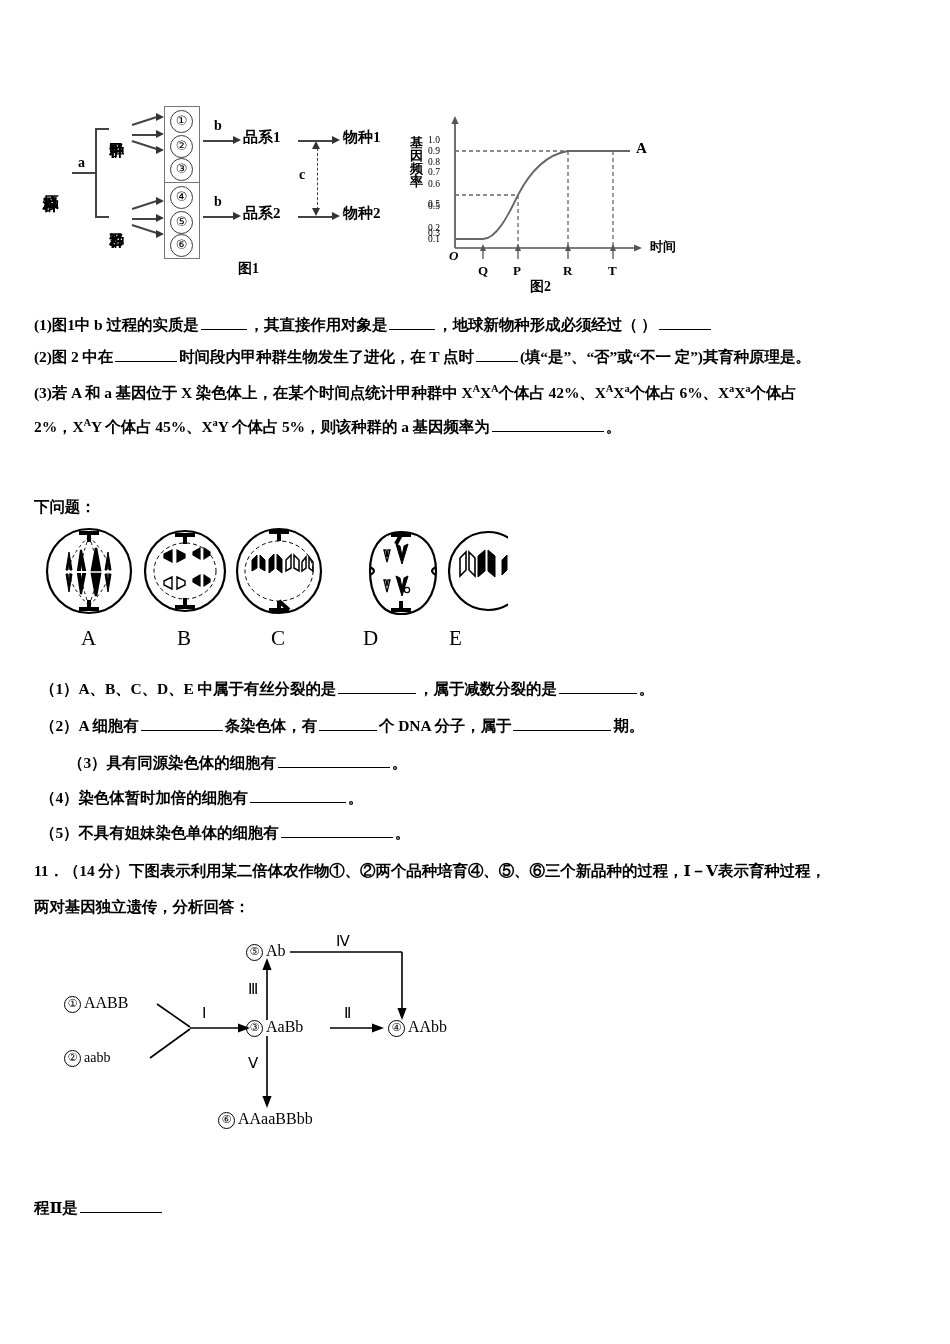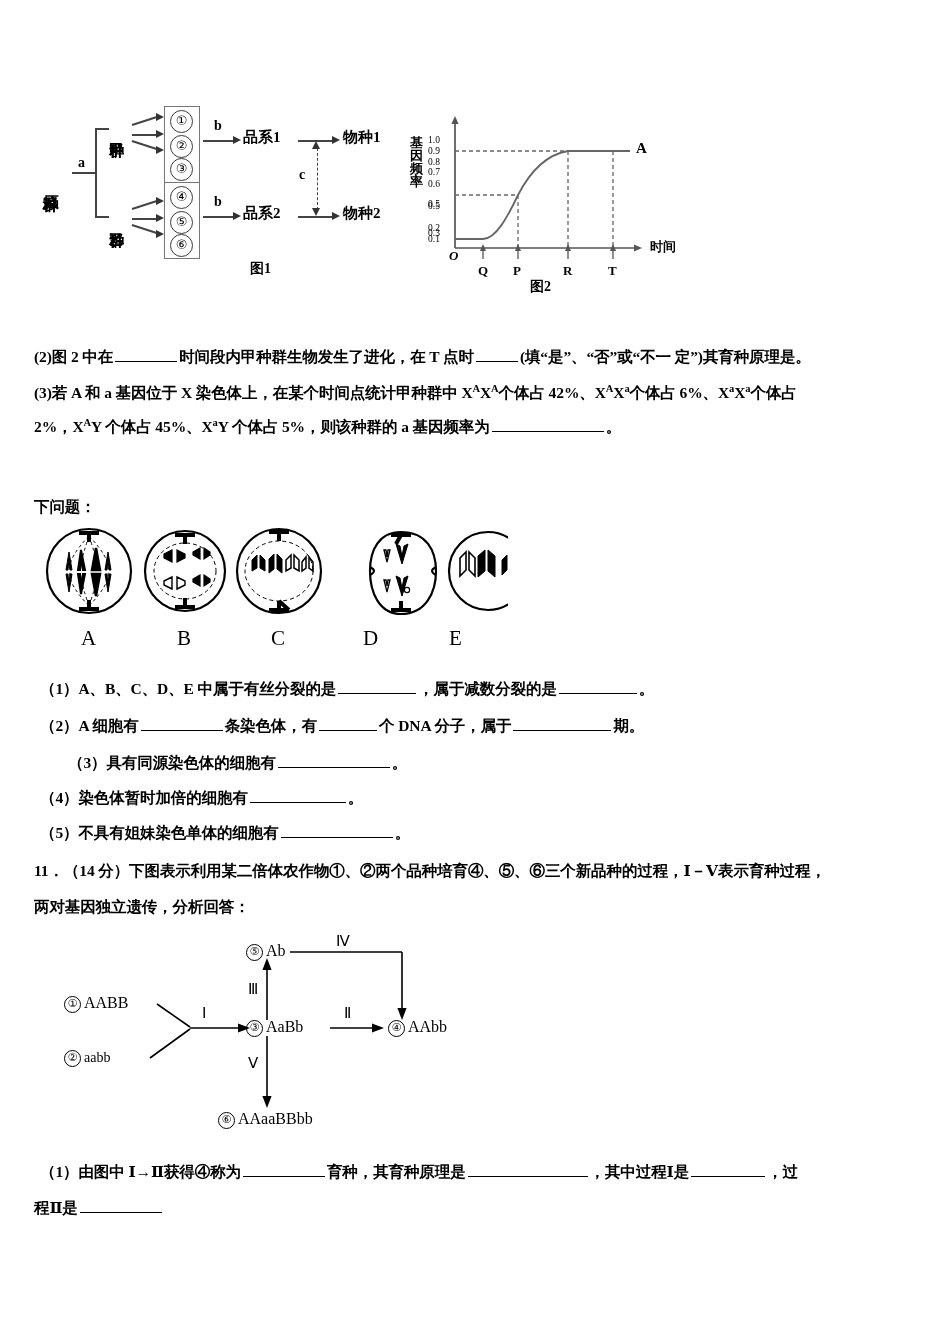--- a/index.html
+++ b/index.html
@@ -230,21 +230,21 @@
     <div class="arrowR" style="left:292px; top:116px;"></div>
 
     <div class="f1-label" style="left:303px; top:34px; font-size:15px;">物种1</div>
     <div class="f1-label" style="left:303px; top:110px; font-size:15px;">物种2</div>
 
     <div class="dashv" style="left:277px; top:52px; height:62px;"></div>
     <div class="arrowU" style="left:272px; top:45px;"></div>
     <div class="arrowD" style="left:272px; top:112px;"></div>
     <div class="f1-label" style="left:259px; top:72px; font-size:14px; font-family:'Liberation Serif',serif;">c</div>
 
-    <div class="capt" style="left:166px; top:164px;padding-left:44px;">图1</div>
+    <div class="capt" style="left:154px; top:164px;padding-left:44px;">图1</div>
   </div>
 
   <div id="fig2">
 
     <div class="ylab2">基因频率</div>
 
     <div class="ytick" style="left:20px; top:40px;">1.0</div>
     <div class="ytick" style="left:20px; top:51px;">0.9</div>
     <div class="ytick" style="left:20px; top:62px;">0.8</div>
     <div class="ytick" style="left:20px; top:72px;">0.7</div>
@@ -288,20 +288,23 @@
     <div class="xtickLbl" style="left:242px; top:142px; font-family:'Liberation Sans',sans-serif;">时间</div>
 
     <div class="xtickLbl" style="left:70px; top:167px;">Q</div>
     <div class="xtickLbl" style="left:105px; top:167px;">P</div>
     <div class="xtickLbl" style="left:155px; top:167px;">R</div>
     <div class="xtickLbl" style="left:200px; top:167px;">T</div>
 
     <div class="capt" style="left:122px; top:182px;">图2</div>
   </div>
 
+  <div class="qtext" style="left:34px; top:313px;">
+    <span>(1)图1中 b 过程的实质是</span><span class="fill" style="width:46px;"></span><span>，其直接作用对象是</span><span class="fill" style="width:46px;"></span><span>，地球新物种形成必须经过（ ）</span><span class="fill" style="width:52px;"></span>
+  </div>
 
   <div class="qtext" style="left:34px; top:345px;">
     <span>(2)图 2 中在</span><span class="fill" style="width:62px;"></span><span>时间段内甲种群生物发生了进化，在 T 点时</span><span class="fill" style="width:42px;"></span><span>(填“是”、“否”或“不一 定”)其育种原理是。</span>
   </div>
 
   <div class="qtext" style="left:34px; top:381px;">
     <span>(3)若 A 和 a 基因位于 X 染色体上，在某个时间点统计甲种群中 X</span><sup class="gsup">A</sup><span>X</span><sup class="gsup">A</sup><span>个体占 42%、X</span><sup class="gsup">A</sup><span>X</span><sup class="gsup">a</sup><span>个体占 6%、X</span><sup class="gsup">a</sup><span>X</span><sup class="gsup">a</sup><span>个体占</span>
   </div>
 
   <div class="qtext" style="left:34px; top:415px;">
@@ -458,20 +461,17 @@
       <span class="ocirc">⑥</span><span>AAaaBBbb</span>
     </div>
 
     <div class="f3rom" style="left:140px; top:76px;">Ⅰ</div>
     <div class="f3rom" style="left:282px; top:76px;">Ⅱ</div>
     <div class="f3rom" style="left:186px; top:52px;">Ⅲ</div>
     <div class="f3rom" style="left:274px; top:4px;">Ⅳ</div>
     <div class="f3rom" style="left:186px; top:126px;">Ⅴ</div>
   </div>
 
-  <div class="qtext" style="left:40px; top:1160px;">
-    <span>（1）由图中 Ⅰ→Ⅱ获得④称为</span><span class="fill" style="width:82px;"></span><span>育种，其育种原理是</span><span class="fill" style="width:120px;"></span><span>，其中过程Ⅰ是</span><span class="fill" style="width:74px;"></span><span>，过</span>
-  </div>
   <div class="qtext" style="left:34px; top:1196px;">
     <span>程Ⅱ是</span><span class="fill" style="width:82px;"></span>
   </div>
 
 </div>
 
 </body></html>

